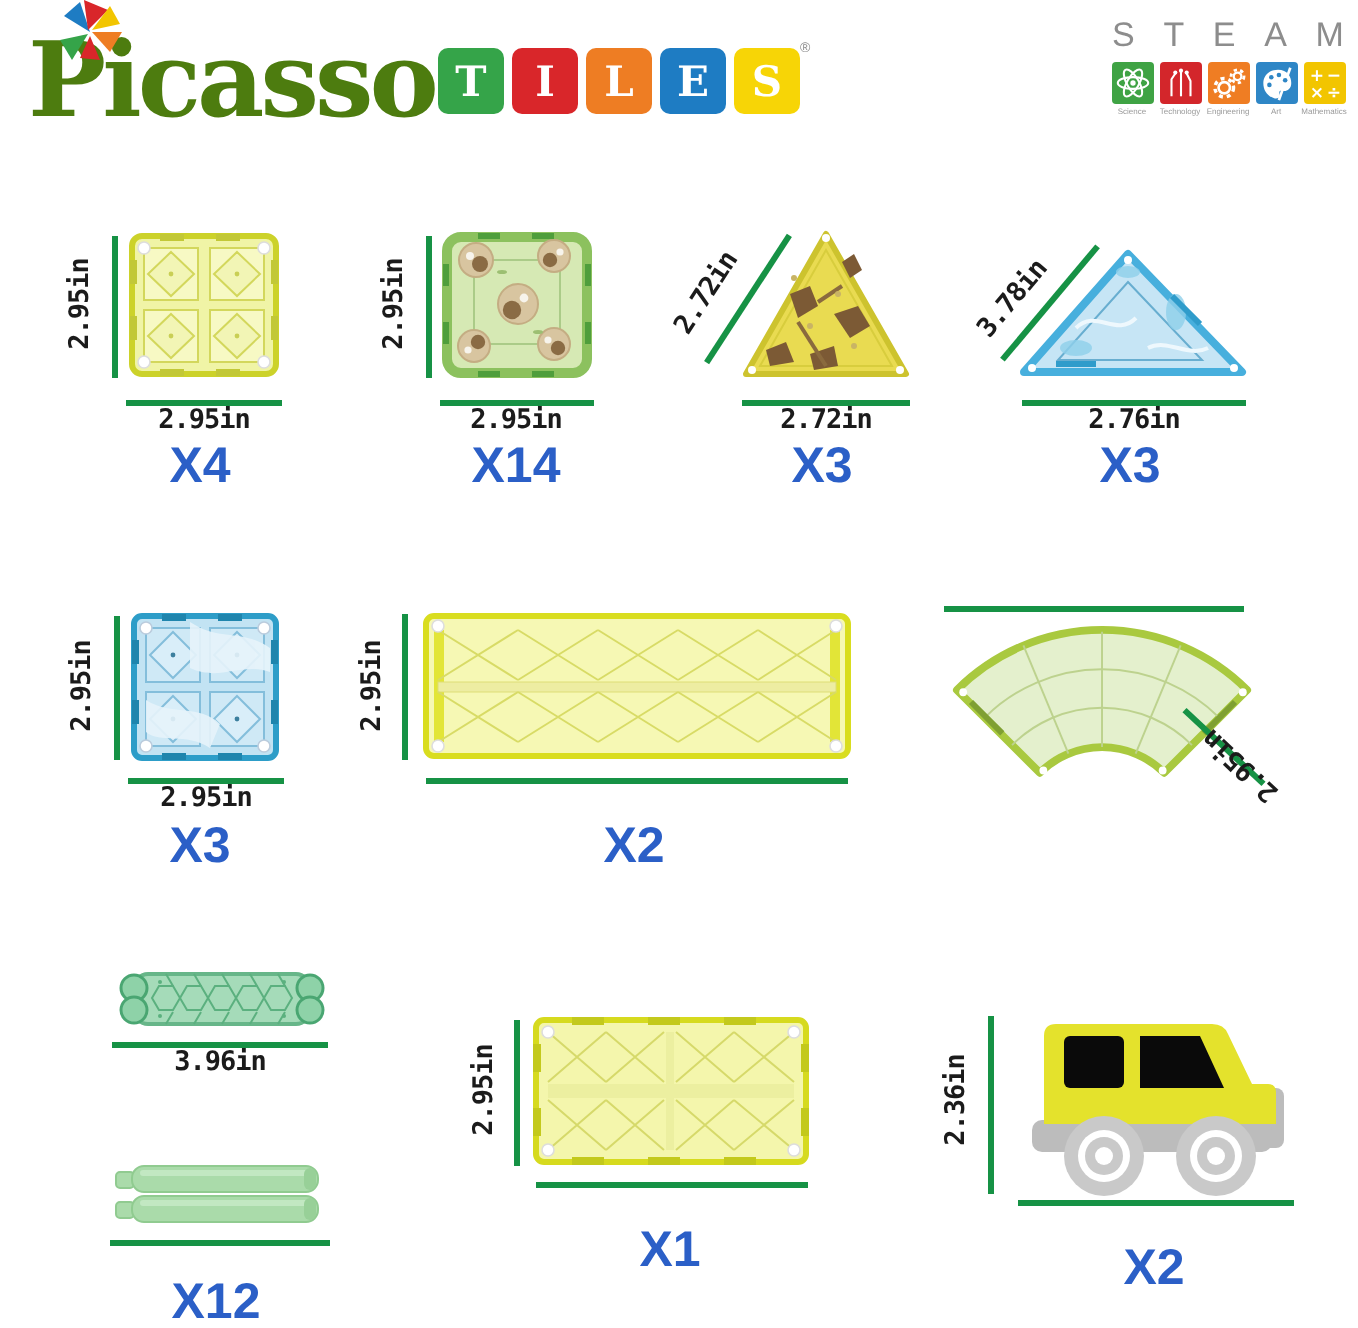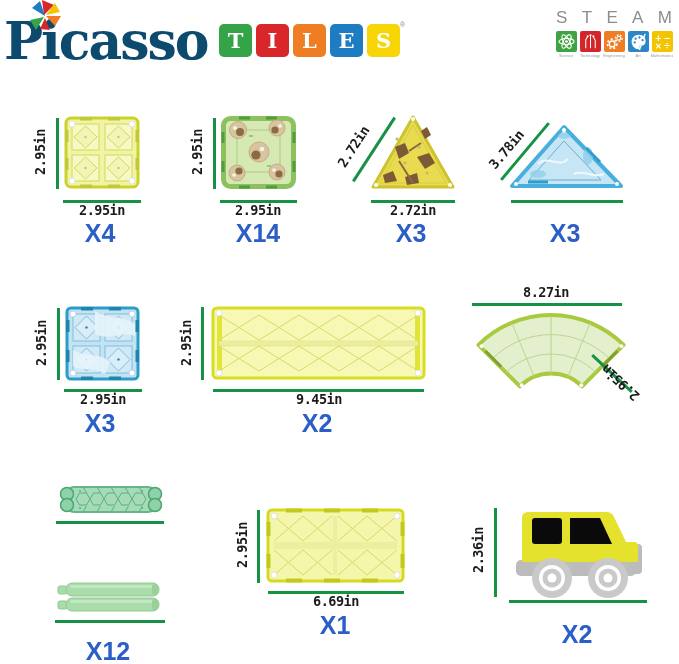--- a/index.html
+++ b/index.html
@@ -1,20 +1,20 @@
 <!DOCTYPE html>
 <html><head>
 <meta charset="utf-8">
 <style>
   html,body{margin:0;padding:0;background:#fff;}
   #stage{position:relative;width:679px;height:664px;background:#ffffff;overflow:hidden;
          font-family:"Liberation Sans",sans-serif;}
   
-  .picasso{position:absolute;left:4px;top:10px;font:bold 52px "DejaVu Serif",serif;
-           color:#0c4a6e;letter-spacing:-2px;}
+  .picasso{position:absolute;left:14px;top:10px;font:bold 52px "DejaVu Serif",serif;
+           color:#4d7c0f;letter-spacing:-2px;}
   .pinwheel{position:absolute;left:28px;top:0px;}
   .tiles-row{position:absolute;left:219px;top:24px;display:flex;gap:4px;}
   .tile-letter{width:33px;height:33px;border-radius:5px;display:flex;align-items:center;
                justify-content:center;color:#fff;font:bold 21px "DejaVu Serif",serif;}
   .tl-0{background:#35a449}.tl-1{background:#d9262a}.tl-2{background:#ee7d23}
   .tl-3{background:#1e7cc3}.tl-4{background:#f7d506}
   .reg{position:absolute;left:400px;top:21px;font-size:7px;color:#8a8a8a;}
   .steam{position:absolute;left:552px;top:8px;width:124px;}
   .steam-letters{display:flex;justify-content:space-between;padding:0 4px;
                  font:500 17px "Liberation Sans",sans-serif;color:#8d8d8d;}
@@ -269,20 +269,21 @@
       </g>
     <g fill="#fff">
         <circle cx="56" cy="6" r="2"></circle>
         <circle cx="109" cy="60" r="2"></circle>
         <circle cx="8" cy="60" r="2"></circle>
       </g>
   </svg>
   <div class="dim-line" style="left:488px;top:150px;width:74px;height:3px;transform:rotate(-50deg)"></div>
   <div class="dim-s" style="left:475px;top:141px;transform:rotate(-50deg)">3.78in</div>
   <div class="dim-line" style="left:511px;top:200px;width:112px;height:3px"></div>
+  <div class="dim-h" style="left:512px;top:202px">2.76in</div>
   <div class="count" style="left:510px;top:219px">X3</div>
 
   <svg class="tile" style="left:65px;top:306px" width="75" height="75" viewBox="0 0 75 75">
     <rect x="2" y="2" width="71" height="71" rx="4" fill="#c2e3f3" stroke="#2d9dc8" stroke-width="3"></rect>
     <g fill="#1f85ad">
         <rect x="16" y="1" width="12" height="3.5"></rect>
         <rect x="44" y="1" width="12" height="3.5"></rect>
       <rect x="16" y="70.5" width="12" height="3.5"></rect>
         <rect x="44" y="70.5" width="12" height="3.5"></rect>
       <rect x="1" y="14" width="3.5" height="12"></rect>
@@ -337,25 +338,23 @@
     <g fill="#fff" stroke="#ddd" stroke-width="0.8">
         <circle cx="8" cy="8" r="3"></circle>
         <circle cx="207" cy="8" r="3"></circle>
       <circle cx="8" cy="68" r="3"></circle>
         <circle cx="207" cy="68" r="3"></circle>
       </g>
   </svg>
   <div class="dim-line" style="left:201px;top:307px;width:3px;height:73px"></div>
   <div class="dim-v" style="left:155px;top:334px">2.95in</div>
   <div class="dim-line" style="left:213px;top:389px;width:211px;height:3px"></div>
-  <div class="dim-h" style="left:264px;top:391px">9.45in</div>
   <div class="count" style="left:262px;top:409px">X2</div>
 
   <div class="dim-line" style="left:472px;top:303px;width:150px;height:3px"></div>
-  <div class="dim-h" style="left:491px;top:284px">8.27in</div>
   <svg class="tile" style="left:474px;top:308px" width="155" height="88" viewBox="0 0 155 90">
     <path d="M2.8,37.8 A105,105 0 0 1 151.2,37.8 L108.8,80.2 A45,45 0 0 0 45.2,80.2 Z" fill="#e4f0cd" stroke="#a9c93f" stroke-width="4" stroke-linejoin="round"></path>
     <g stroke="#bdd28e" fill="none">
       <path d="M31,66 A65,65 0 0 1 123,66"></path>
         <path d="M17,52 A85,85 0 0 1 137,52"></path>
       <path d="M77,8 L77,67"></path>
         <path d="M36.8,15 L59.8,70.4"></path>
         <path d="M117.2,15 L94.2,70.4"></path>
     </g>
     <g stroke="#7fa032" stroke-width="3">
@@ -390,20 +389,21 @@
         <circle cx="100" cy="23" r="6.5"></circle>
       </g>
     <g fill="#5bb07f">
         <circle cx="25" cy="9" r="1"></circle>
         <circle cx="25" cy="26" r="1"></circle>
       <circle cx="87" cy="9" r="1"></circle>
         <circle cx="87" cy="26" r="1"></circle>
       </g>
   </svg>
   <div class="dim-line" style="left:56px;top:521px;width:108px;height:3px"></div>
+  <div class="dim-h" style="left:55px;top:523px">3.96in</div>
 
   <svg class="tile" style="left:56px;top:581px" width="107" height="34" viewBox="0 0 107 34">
     <g fill="#aadbaa" stroke="#90cb90">
       <rect x="2" y="5" width="9" height="8" rx="2"></rect>
         <rect x="10" y="2" width="93" height="13" rx="6"></rect>
       <rect x="2" y="20" width="9" height="8" rx="2"></rect>
         <rect x="10" y="17" width="93" height="13" rx="6"></rect>
       </g>
     <g fill="#c2e8c2">
         <rect x="14" y="4" width="85" height="3" rx="1.5"></rect>
@@ -442,21 +442,20 @@
     <g fill="#fff" stroke="#ddd" stroke-width="0.8">
         <circle cx="8" cy="8" r="3"></circle>
         <circle cx="131" cy="8" r="3"></circle>
       <circle cx="8" cy="67" r="3"></circle>
         <circle cx="131" cy="67" r="3"></circle>
       </g>
   </svg>
   <div class="dim-line" style="left:257px;top:510px;width:3px;height:73px"></div>
   <div class="dim-v" style="left:211px;top:536px">2.95in</div>
   <div class="dim-line" style="left:268px;top:591px;width:136px;height:3px"></div>
-  <div class="dim-h" style="left:281px;top:593px">6.69in</div>
   <div class="count" style="left:280px;top:611px">X1</div>
 
   <svg class="tile" style="left:508px;top:504px" width="138" height="95" viewBox="0 0 138 95">
     <rect x="118" y="40" width="16" height="30" rx="4" fill="#bcbcbc"></rect>
     <rect x="8" y="56" width="120" height="16" rx="5" fill="#bcbcbc"></rect>
     <path d="M14,14 Q14,8 20,8 L98,8 Q104,8 106,13 L118,38 L126,38 Q130,38 130,42 L130,58 L14,58 Z" fill="#e4e22c"></path>
     <rect x="24" y="14" width="30" height="26" rx="3" fill="#0a0a0a"></rect>
     <polygon points="62,14 92,14 104,40 62,40" fill="#0a0a0a"></polygon>
     <g>
       <circle cx="44" cy="74" r="20" fill="#c9c9c9"></circle>

